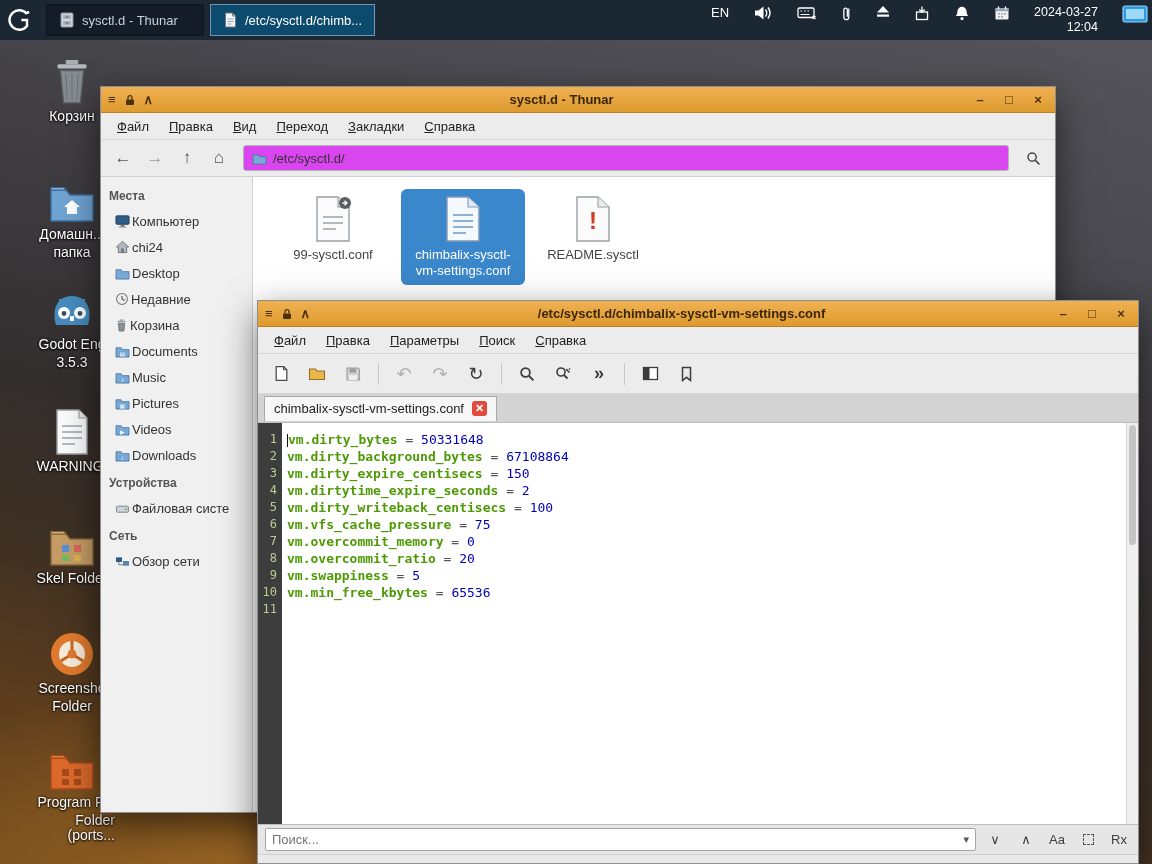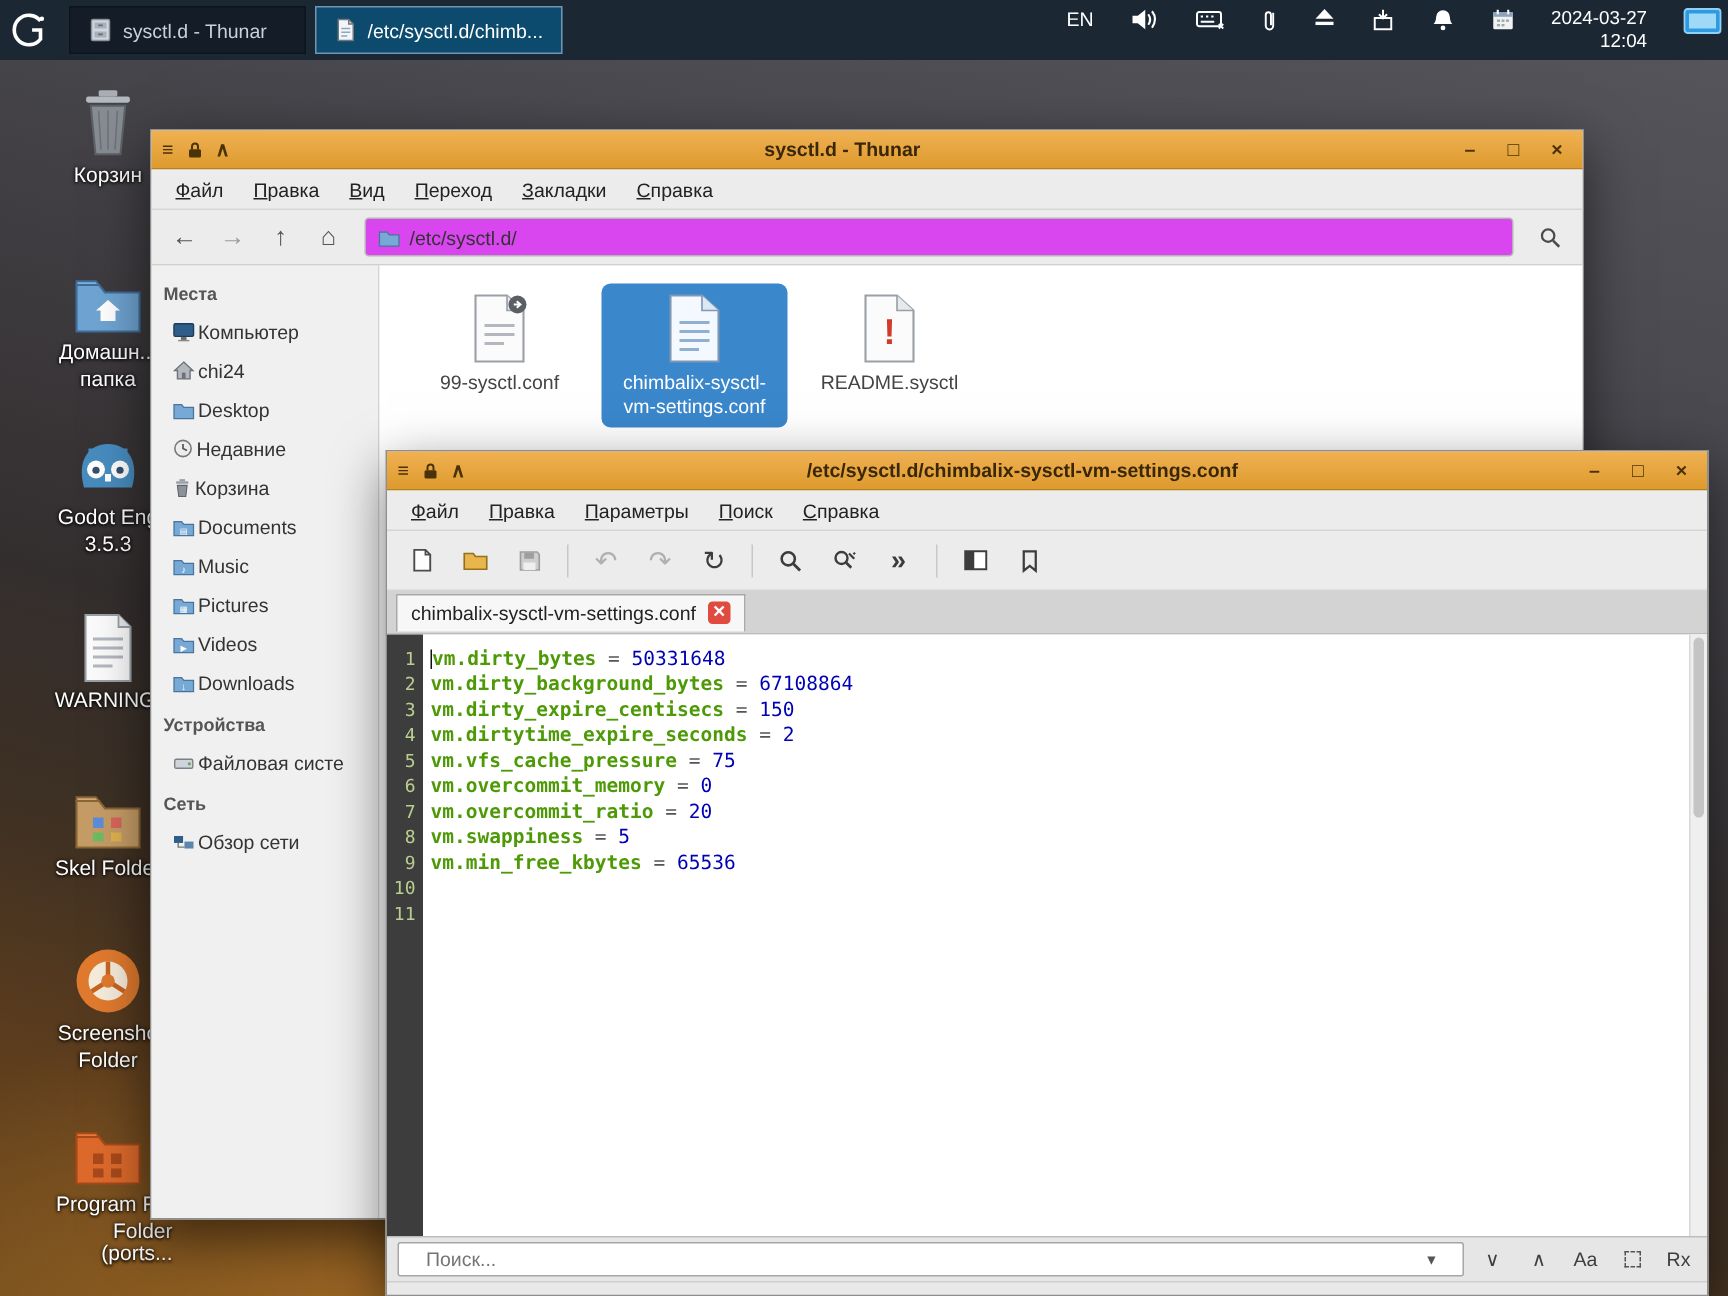--- a/index.html
+++ b/index.html
@@ -62,21 +62,21 @@
   .gutter { width:24px; flex:0 0 24px; background:#3d3d3d; color:#b9cf90; font:12px/17px "DejaVu Sans Mono",monospace; text-align:right; padding:8px 5px 0 0; }
   .codebody { flex:1; font:13px/17px "DejaVu Sans Mono",monospace; padding:8px 0 0 5px; overflow:hidden; }
   .cl { height:17px; white-space:pre; }
   .k { color:#4e9a06; font-weight:bold; }
   .s { color:#555; }
   .v { color:#0000b4; }
   .caret { display:inline-block; width:1px; height:13px; background:#111; vertical-align:middle; }
   .vscroll { width:12px; flex:0 0 12px; background:#efefef; border-left:1px solid #d8d8d8; }
   .vthumb { margin:2px 2px; height:120px; background:#c4c4c4; border-radius:4px; }
   .searchbar { height:30px; flex:0 0 30px; background:#e6e6e6; border-top:1px solid #bdbdbd; display:flex; align-items:center; gap:7px; padding:0 7px; }
-  .search-field { flex:1; height:23px; background:#fff; border:1px solid #a6a6a6; border-radius:2px; display:flex; align-items:center; padding:0 18px; gap:4px; }
+  .search-field { flex:1; height:23px; background:#fff; border:1px solid #a6a6a6; border-radius:2px; display:flex; align-items:center; padding:0 6px; gap:4px; }
   .search-field input { border:none; outline:none; flex:1; font-size:13px; color:#333; background:transparent; font-family:"Liberation Sans",sans-serif; }
   .combo-arrow { color:#555; font-size:11px; }
   .sb-btn { min-width:24px; height:24px; display:inline-flex; align-items:center; justify-content:center; color:#3e3e3e; font-size:13px; border-radius:3px; }
   .dashbox { width:11px; height:11px; border:1px dashed #555; }
   .statusbar { height:9px; flex:0 0 9px; background:#e9e9e9; border-top:1px solid #cfcfcf; }
 </style>
 </head>
 <body>
 
 <div id="screen">
@@ -484,20 +484,21 @@
         <div>8</div>
         <div>9</div>
         <div>10</div>
         <div>11</div>
       </div>
       <div class="codebody">
         <div class="cl"><span class="caret"></span><span class="k">vm.dirty_bytes</span><span class="s"> = </span><span class="v">50331648</span></div>
         <div class="cl"><span class="k">vm.dirty_background_bytes</span><span class="s"> = </span><span class="v">67108864</span></div>
         <div class="cl"><span class="k">vm.dirty_expire_centisecs</span><span class="s"> = </span><span class="v">150</span></div>
         <div class="cl"><span class="k">vm.dirtytime_expire_seconds</span><span class="s"> = </span><span class="v">2</span></div>
+        <div class="cl"><span class="k">vm.dirty_writeback_centisecs</span><span class="s"> = </span><span class="v">100</span></div>
         <div class="cl"><span class="k">vm.vfs_cache_pressure</span><span class="s"> = </span><span class="v">75</span></div>
         <div class="cl"><span class="k">vm.overcommit_memory</span><span class="s"> = </span><span class="v">0</span></div>
         <div class="cl"><span class="k">vm.overcommit_ratio</span><span class="s"> = </span><span class="v">20</span></div>
         <div class="cl"><span class="k">vm.swappiness</span><span class="s"> = </span><span class="v">5</span></div>
         <div class="cl"><span class="k">vm.min_free_kbytes</span><span class="s"> = </span><span class="v">65536</span></div>
         <div class="cl"><span class="k"></span><span class="s"></span><span class="v"></span></div>
       </div>
       <div class="vscroll">
           <div class="vthumb"></div>
         </div>

